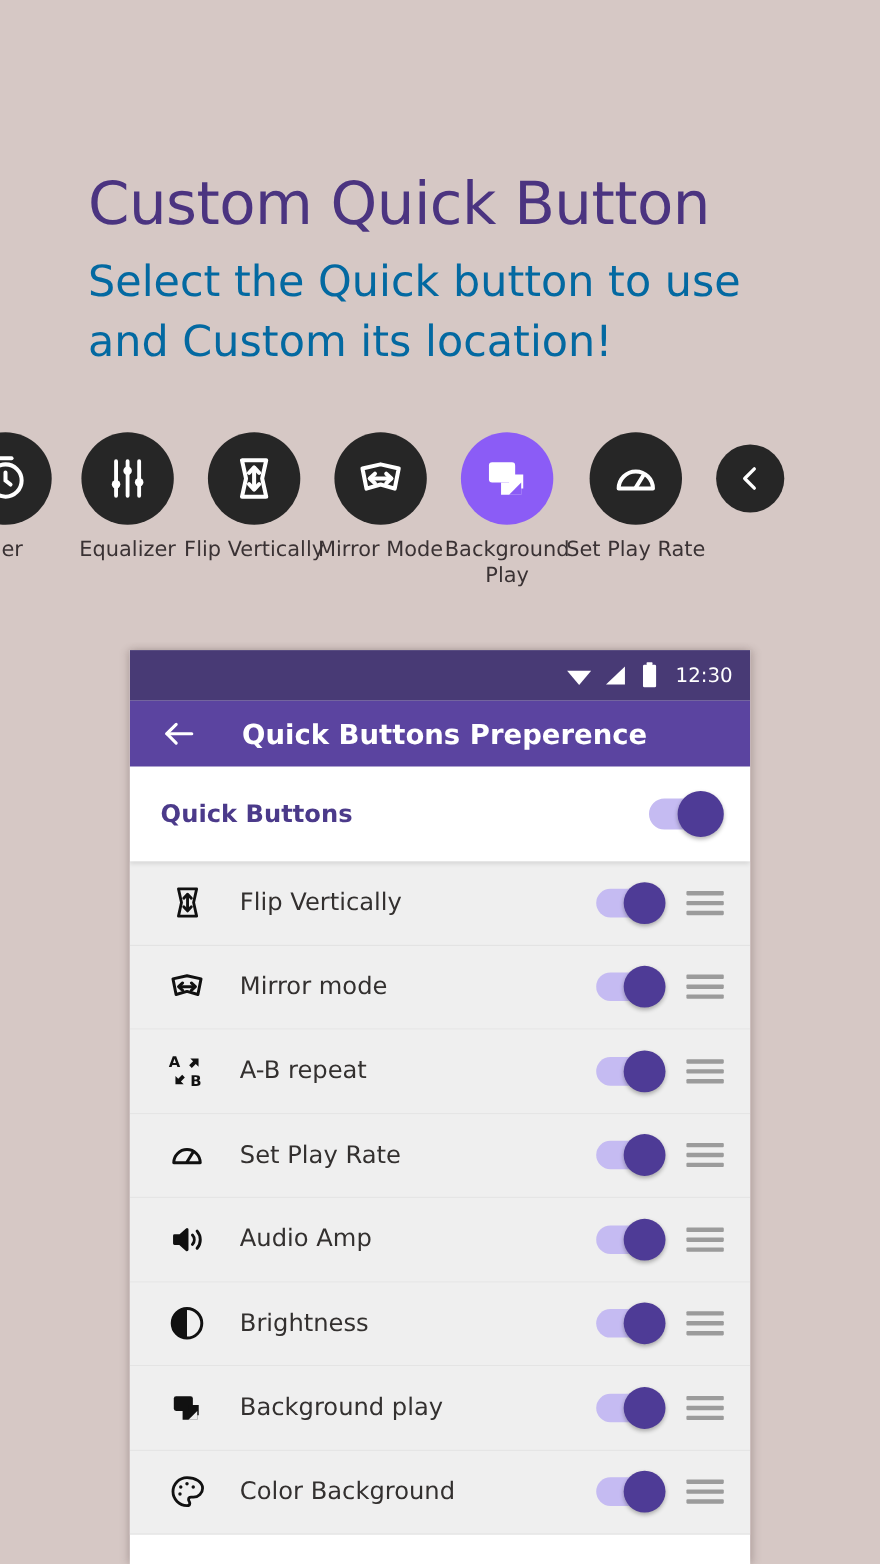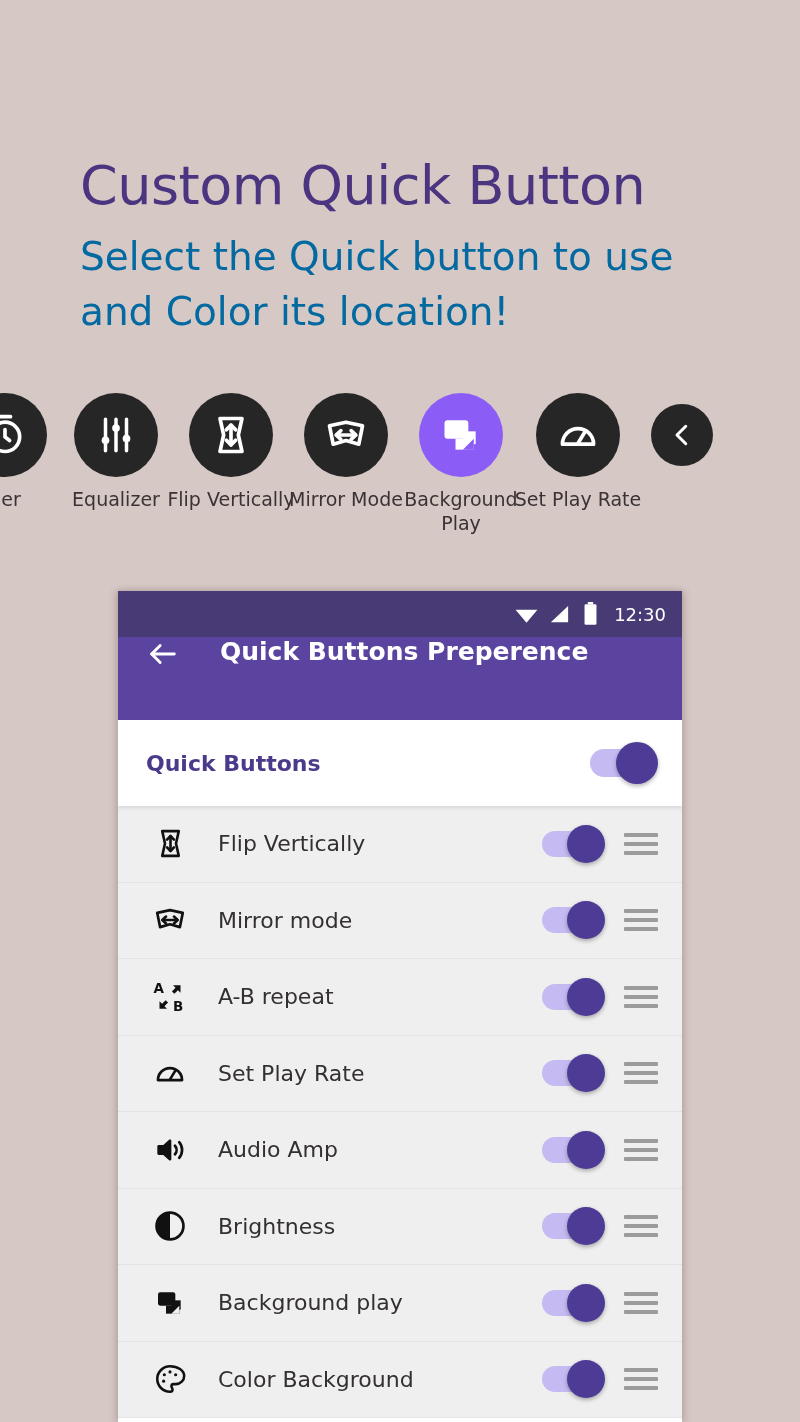--- a/index.html
+++ b/index.html
@@ -100,23 +100,24 @@
     box-sizing: border-box;
     gap: 9px;
   }
   .status-time {
     color: #ffffff;
     font-size: 18px;
     font-weight: 400;
     margin-left: 4px;
   }
   .appbar {
-    height: 83px;
+    height: 60px;
     background: #5b44a0;
     display: flex;
+    align-items: center;
     padding-left: 28px;
     box-sizing: border-box;
   }
   .appbar-title {
     color: #ffffff;
     font-size: 25px;
     font-weight: bold;
     margin-left: 40px;
   }
 
@@ -215,21 +216,21 @@
     border-radius: 1px;
   }
 </style>
 </head>
 <body>
 
 <div class="promo">
   <div class="promo-title">Custom Quick Button</div>
   <div class="promo-sub">
     <div>Select the Quick button to use</div>
-    <div>and Color its location!</div>
+    <div>and Custom its location!</div>
   </div>
 </div>
 
 <div class="carousel">
 
   <div class="carousel-item" style="left:5px;">
     <div class="carousel-circle">
       <svg width="44" height="44" viewBox="0 0 24 24" fill="none" stroke="#fff" stroke-width="2" stroke-linecap="round">
         <circle cx="12" cy="13" r="8"></circle>
         <path d="M12 9v4l2.5 2"></path>

